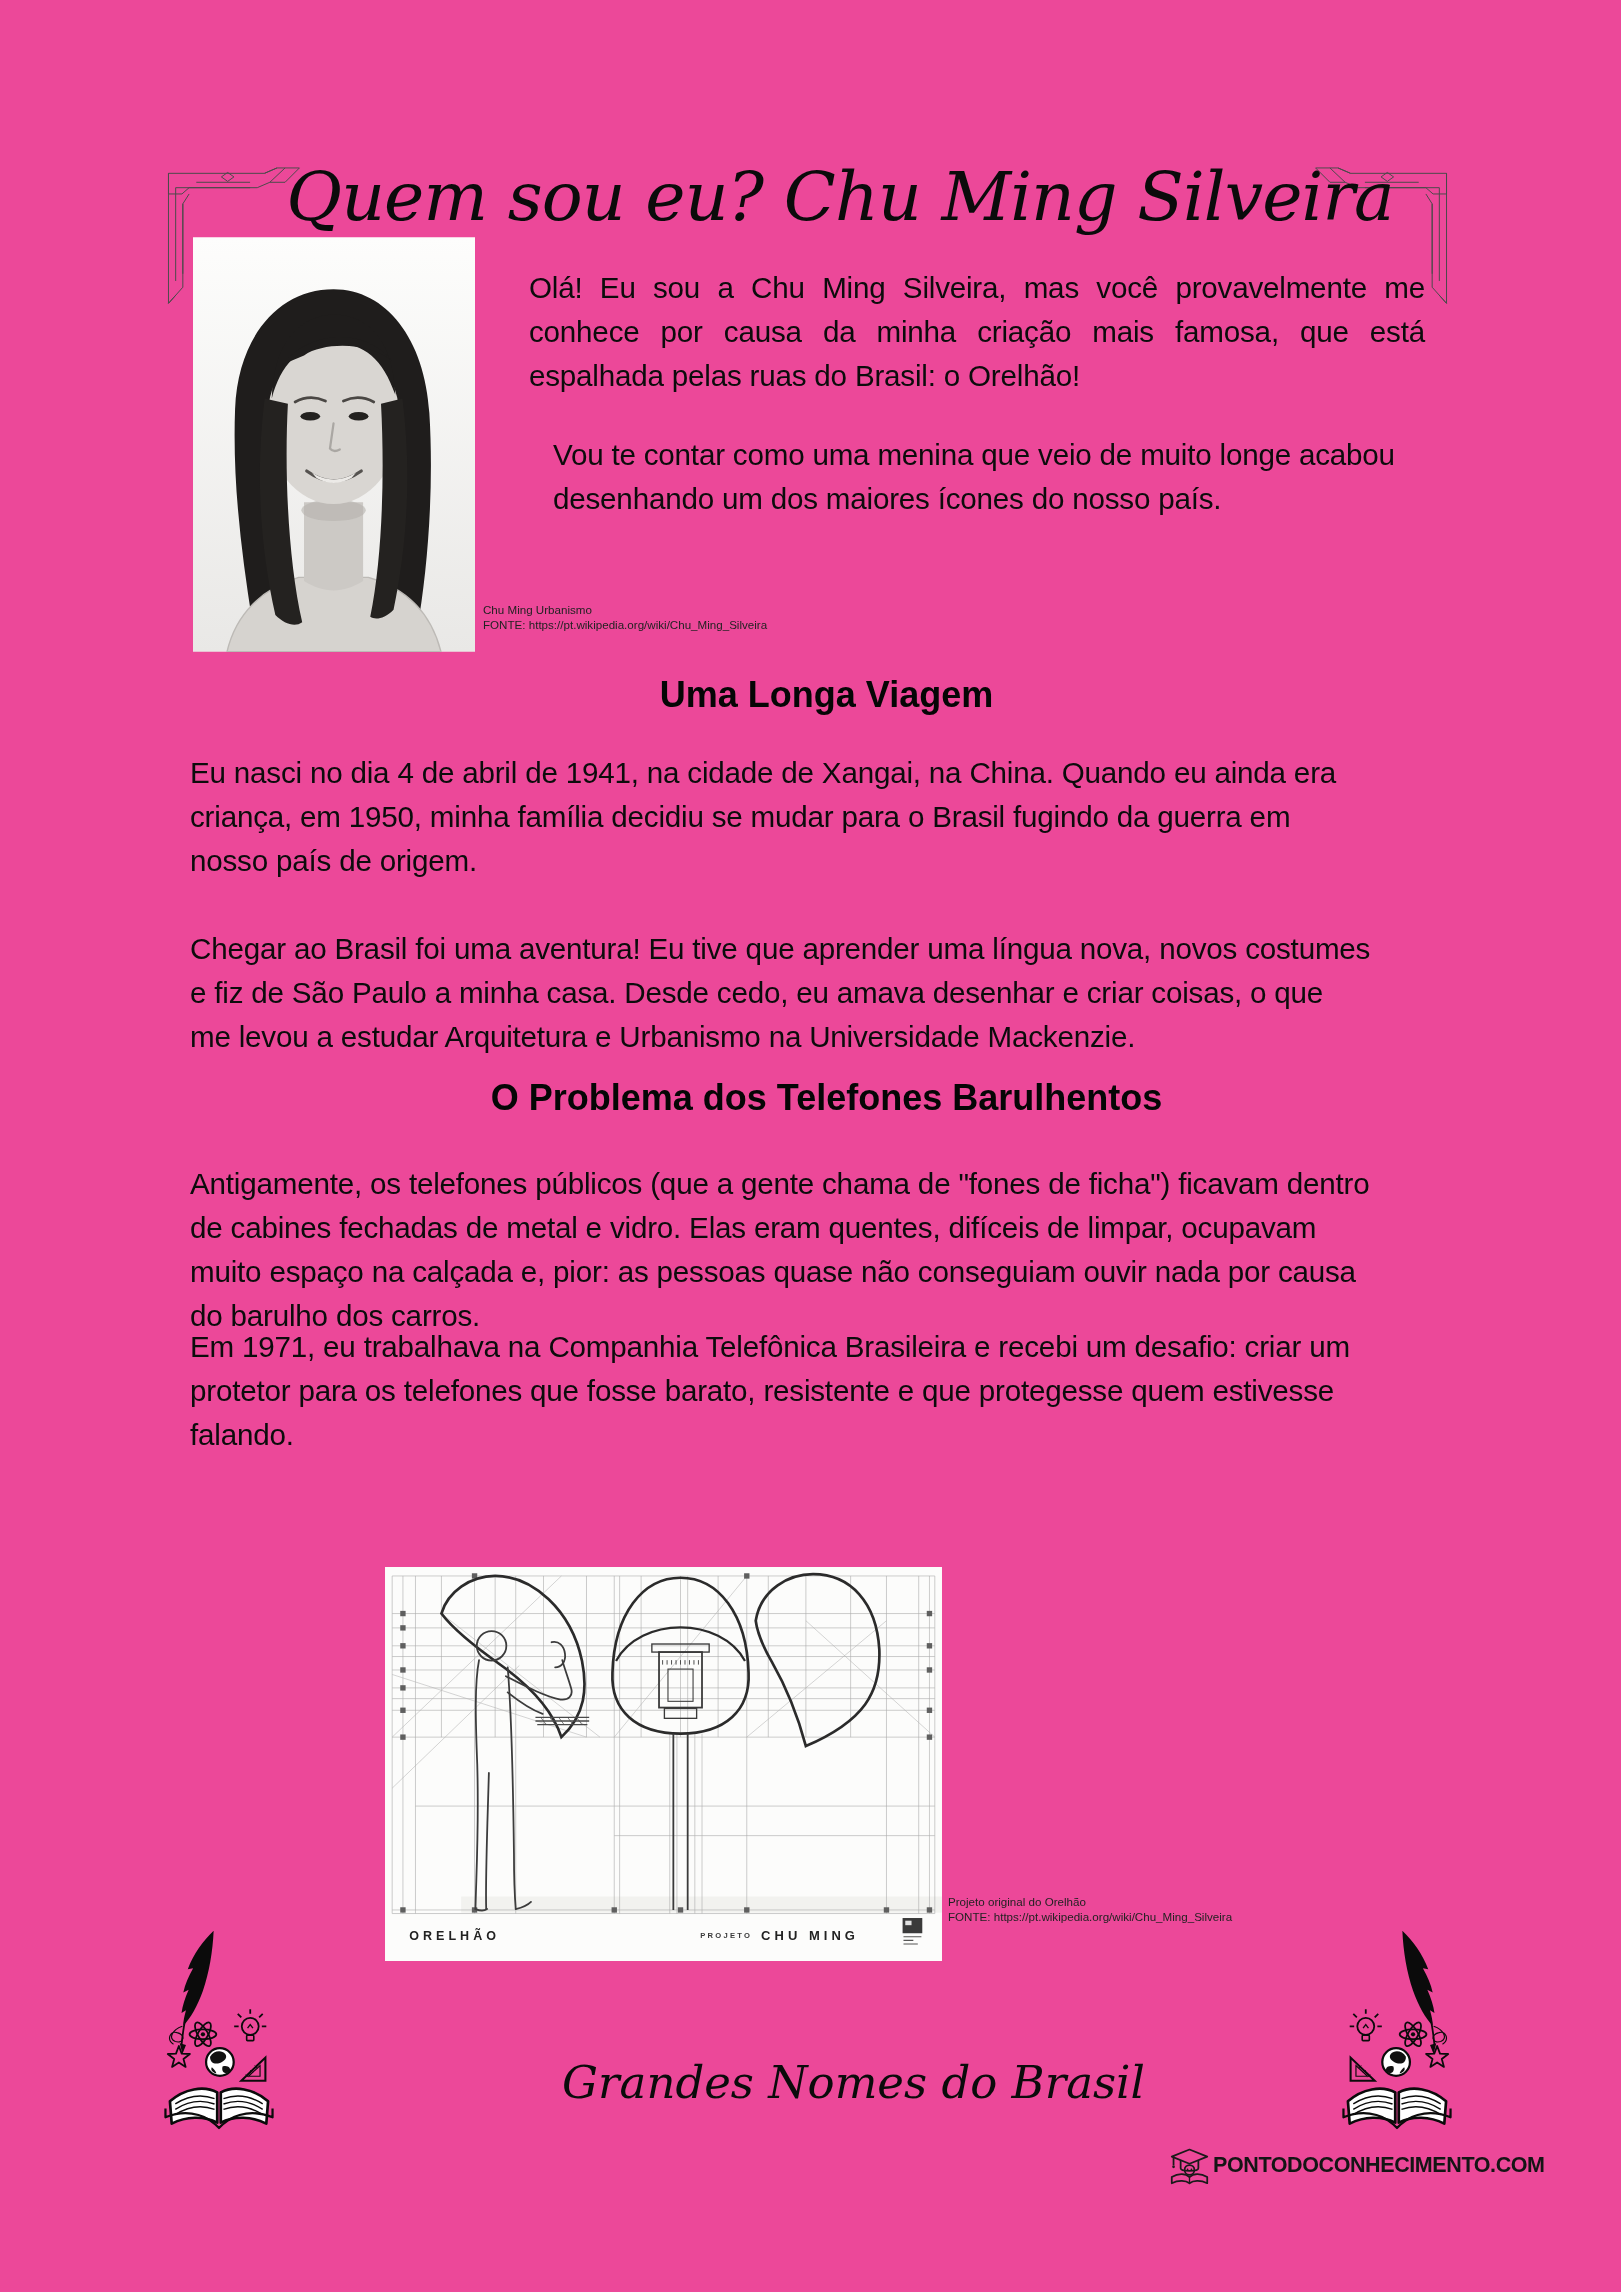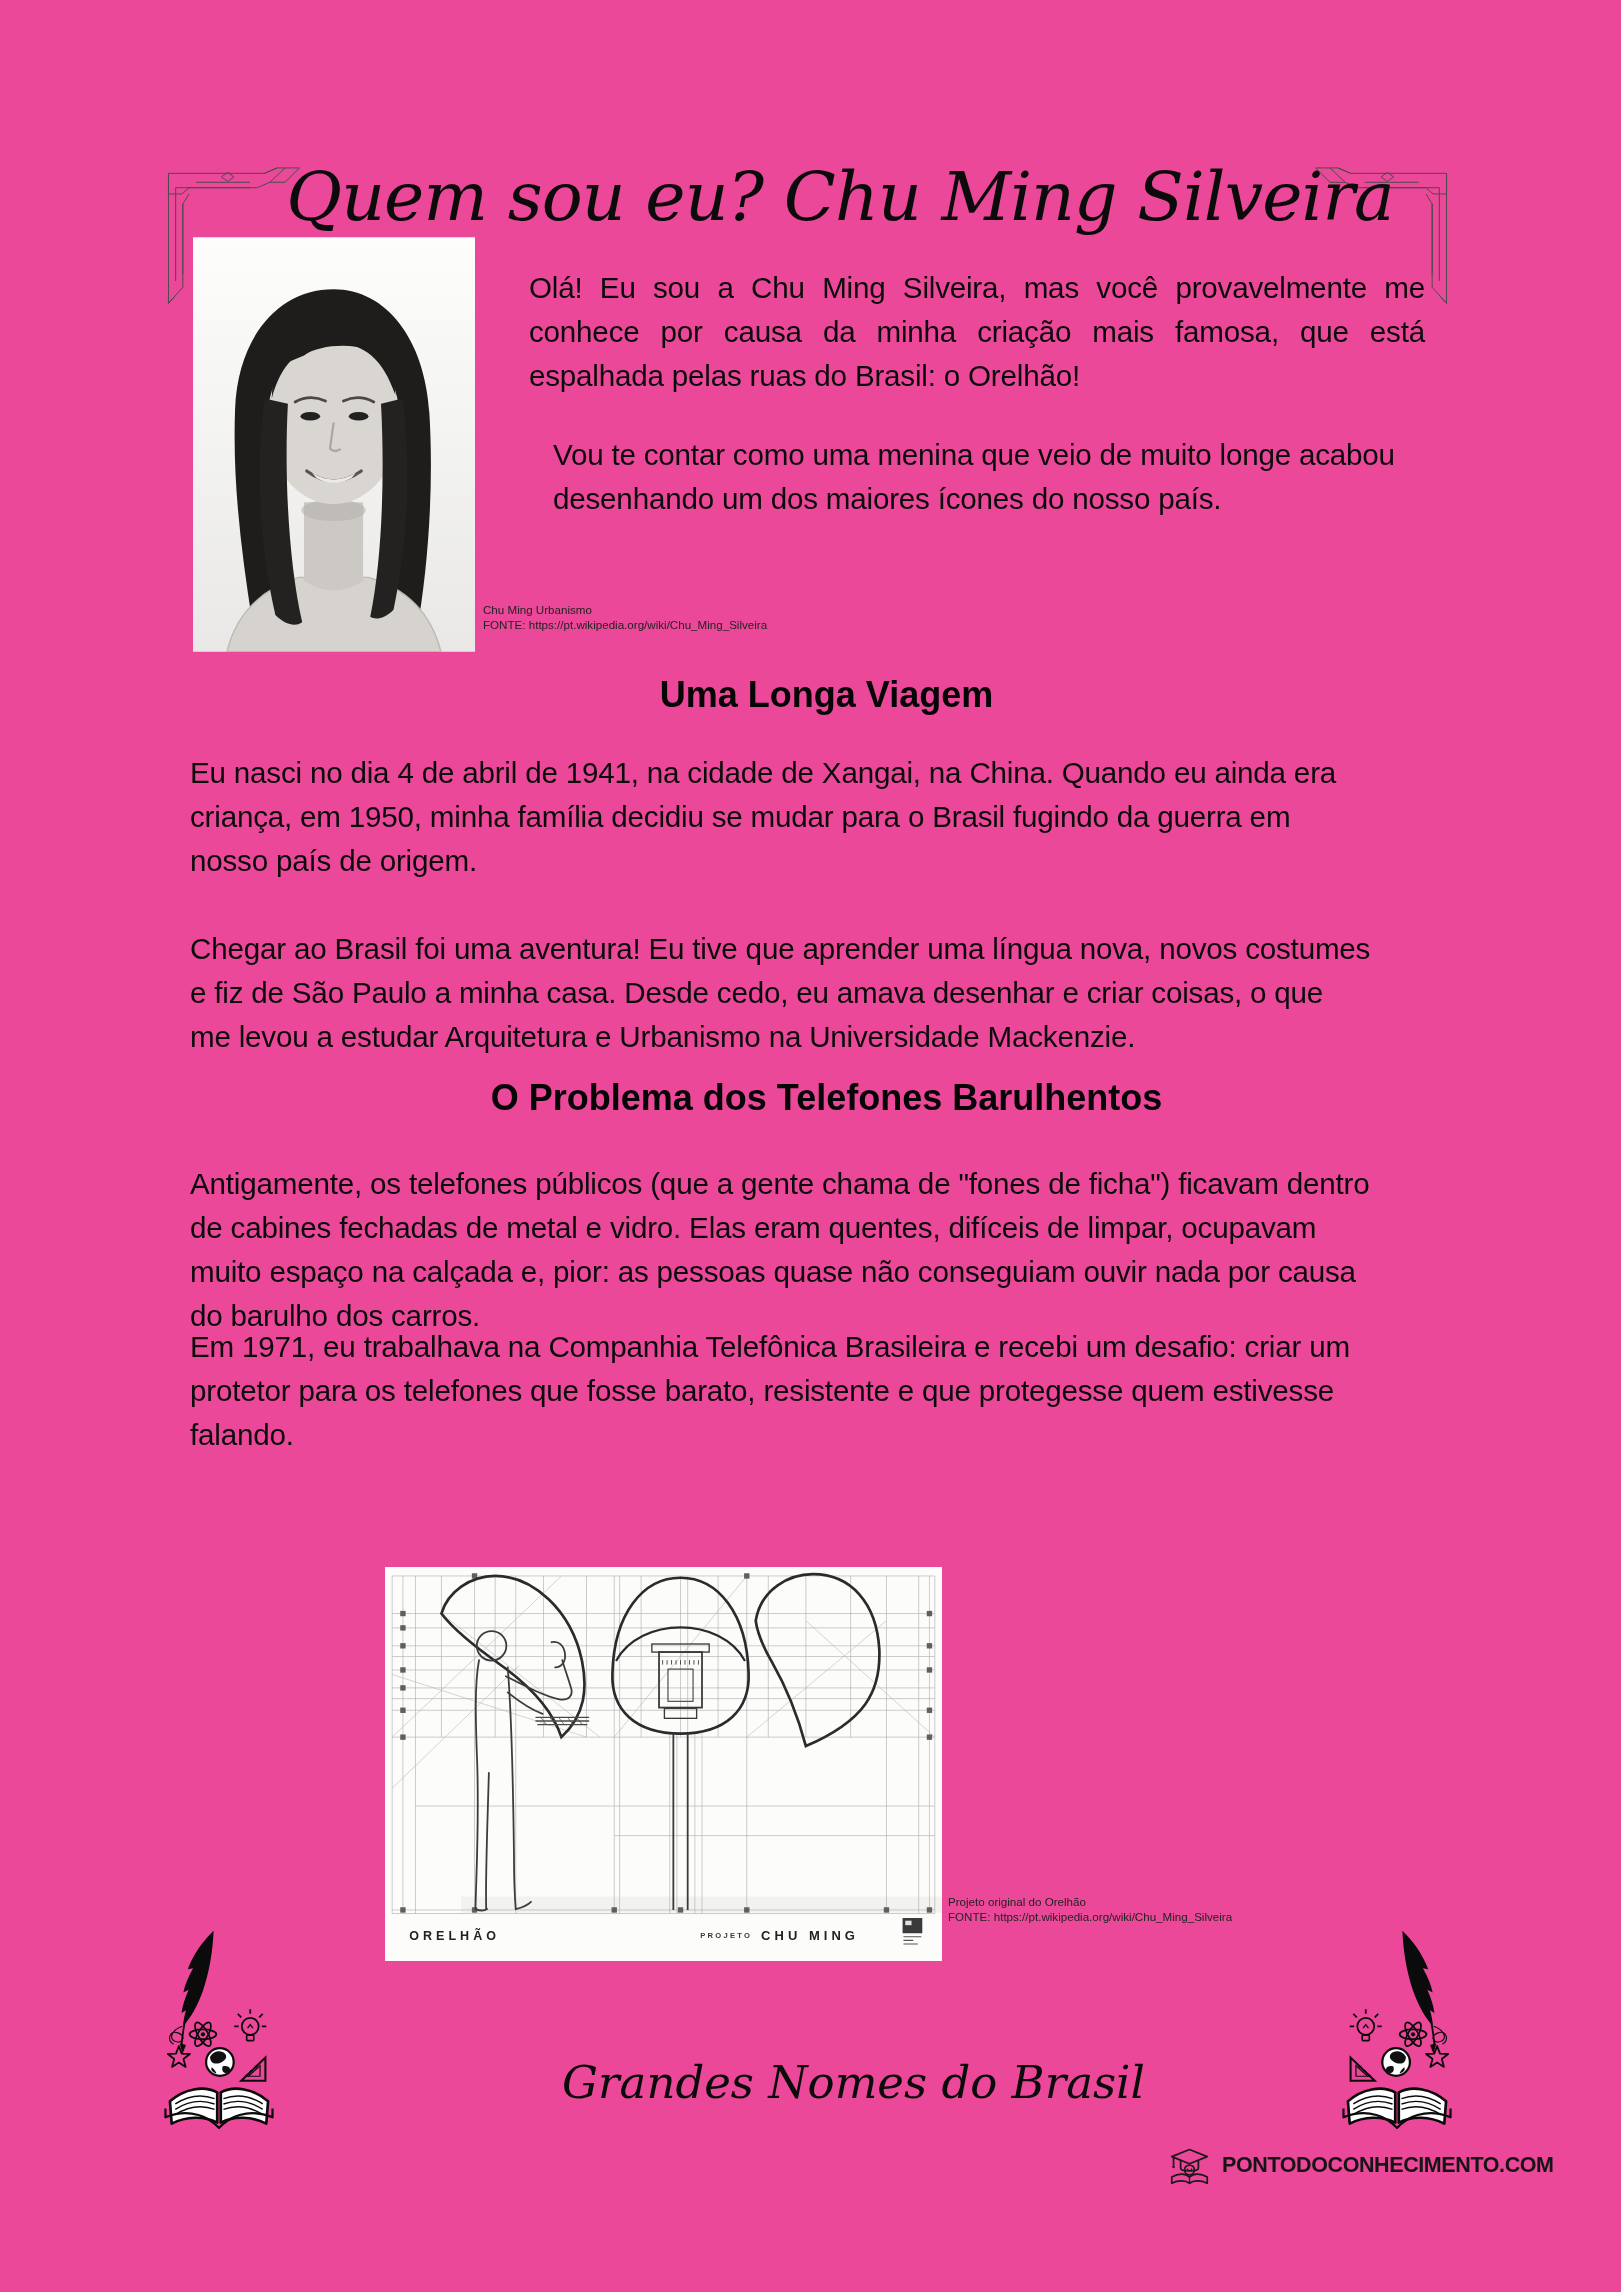--- a/index.html
+++ b/index.html
@@ -7,21 +7,21 @@
         font-family:"Liberation Sans",sans-serif;color:#0e0e0e;padding-left:32px;}
   .abs{position:absolute;}
   .body-text{font-size:29.6px;line-height:44px;letter-spacing:-0.2px;white-space:pre-line;color:#0c0c0c;}
   .justify-block{text-align:justify;text-align-last:justify;}
   .script{font-family:"DejaVu Serif",serif;font-style:italic;font-weight:normal;color:#0b0b0b;}
   .page-title{left:27px;right:0;top:158px;text-align:center;font-size:68px;line-height:1.15;letter-spacing:-0.9px;}
   .section-heading{left:0;right:0;font-size:36px;line-height:37px;font-weight:bold;text-align:center;color:#060606;}
   .caption{font-size:11.6px;line-height:15px;color:#222;}
   .caption span{display:block;}
   .footer-title{left:54px;right:0;top:2057px;text-align:center;font-size:45px;line-height:1.15;}
-  .brand{left:1170px;top:2144px;height:43px;display:flex;align-items:center;gap:13px;}
+  .brand{left:1170px;top:2144px;height:43px;display:flex;align-items:center;gap:4px;}
   .brand-text{font-size:21.5px;font-weight:bold;letter-spacing:-0.4px;color:#151515;}
   .mirror{transform:scaleX(-1);}
   svg{display:block;}
 </style>
 </head>
 <body>
 
 <div class="page">
 
   <div class="abs" style="left:164px;top:166px;width:139px;height:142px;">

